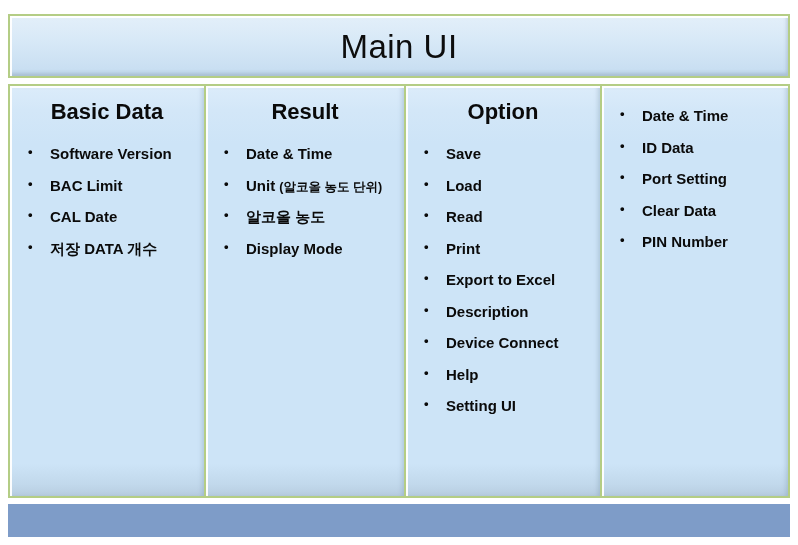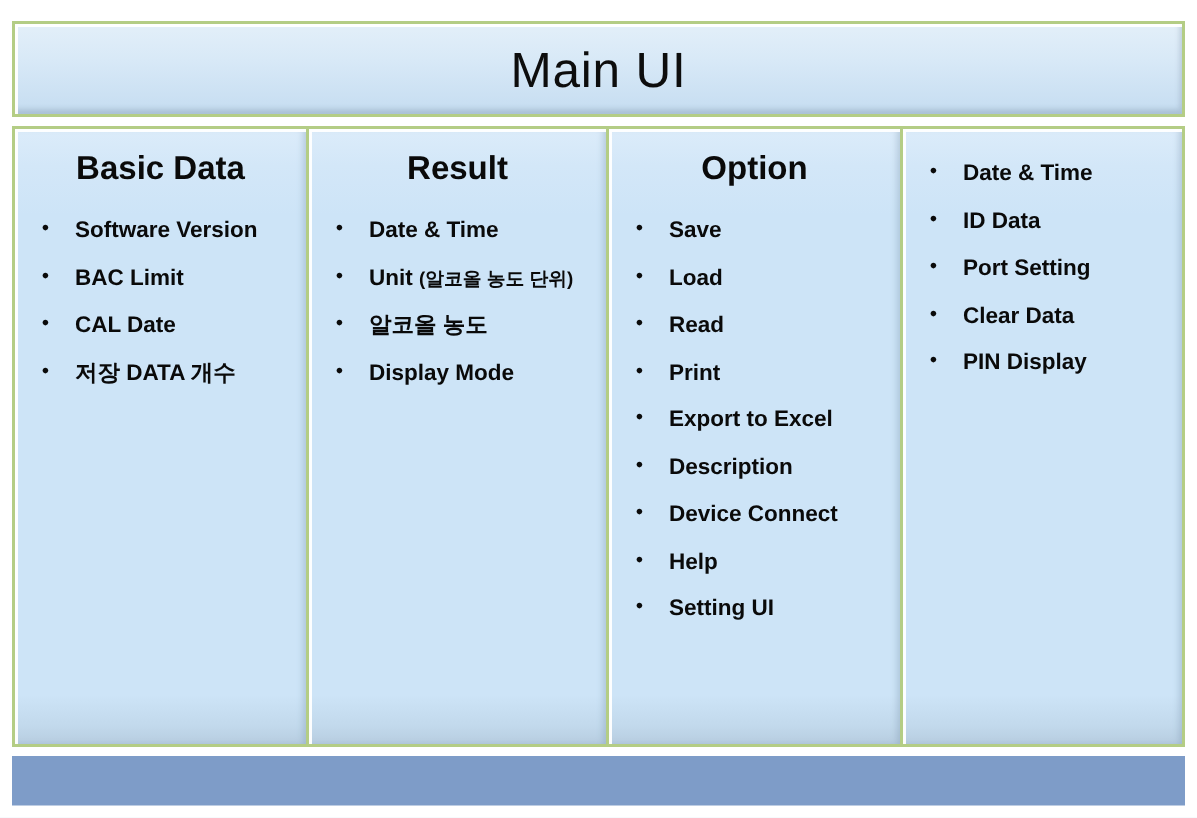--- a/index.html
+++ b/index.html
@@ -173,21 +173,21 @@
         <li>Setting UI</li>
       </ul>
     </div>
 
     <div class="column col-setting">
       <ul class="col-list">
         <li>Date &amp; Time</li>
         <li>ID Data</li>
         <li>Port Setting</li>
         <li>Clear Data</li>
-        <li>PIN Display</li>
+        <li>PIN Number</li>
       </ul>
     </div>
 
   </div>
 
   <div id="footer-bar"></div>
 
 </div>
 
 </body></html>

